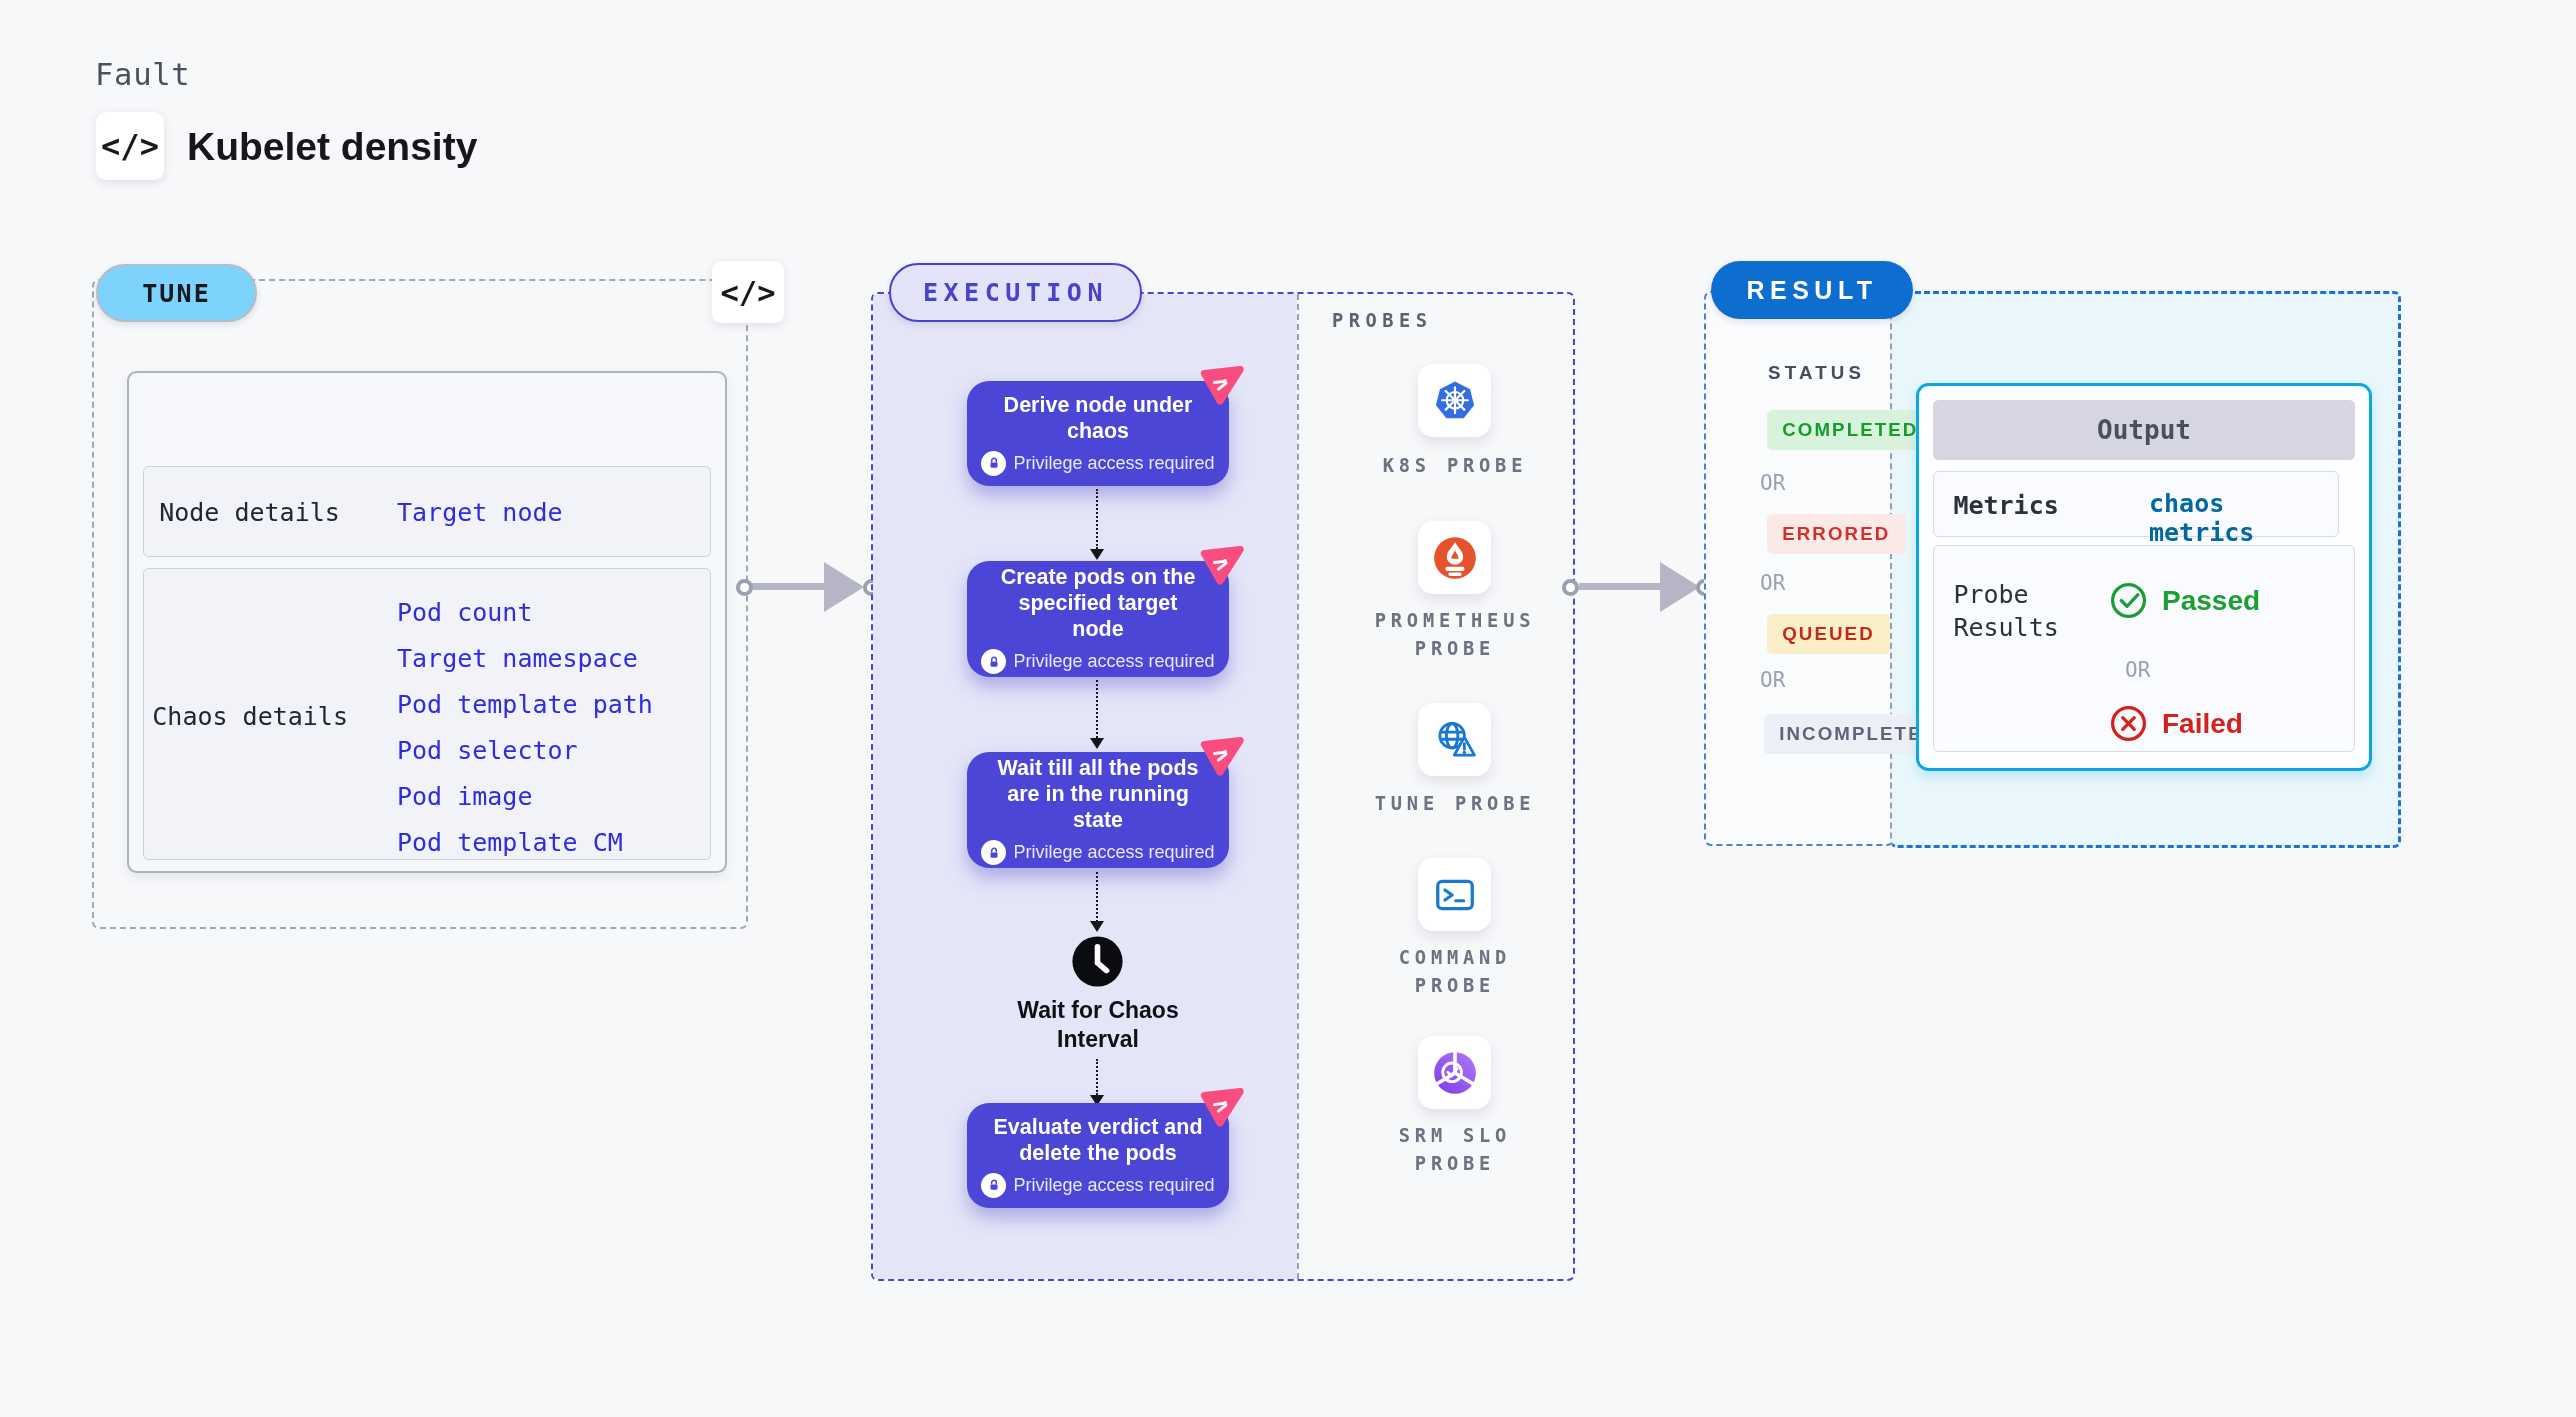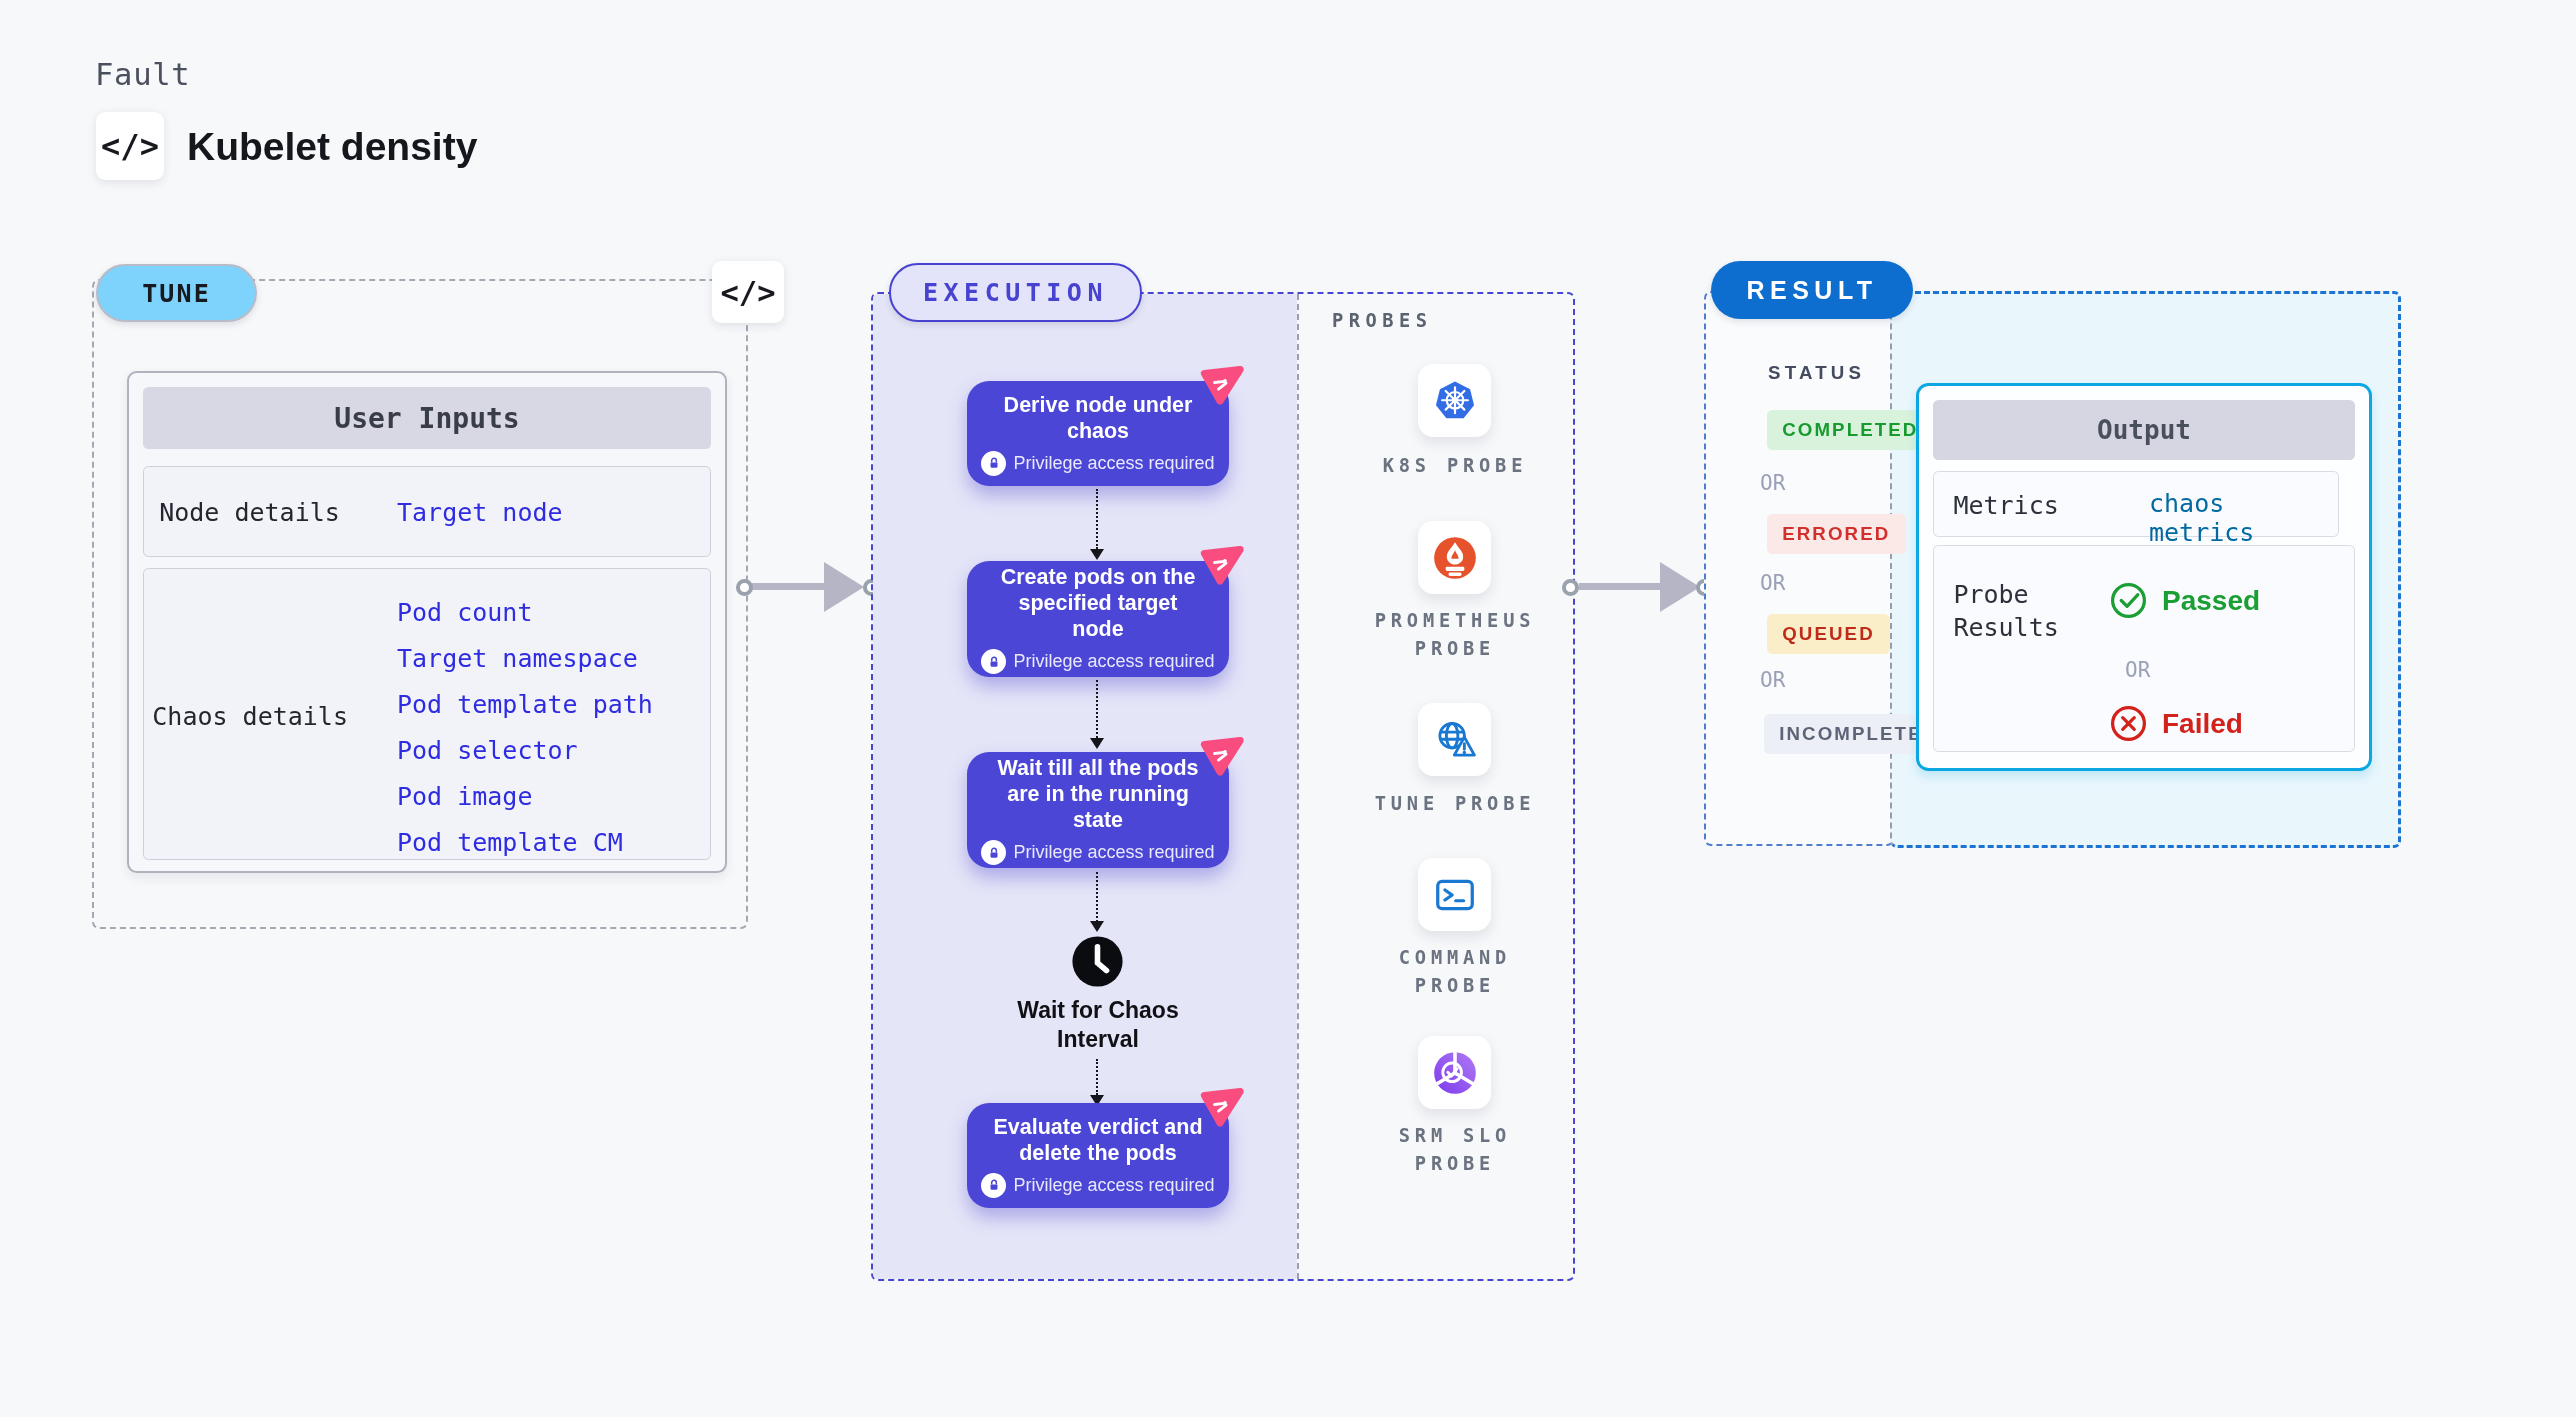--- a/index.html
+++ b/index.html
@@ -97,21 +97,20 @@
     </div>
   <div class="abs page-title" style="left:187px;top:125px;">Kubelet density</div>
 
   <div class="abs tune-box" style="left:92px;top:279px;width:652px;height:646px;"></div>
   <div class="abs pill pill-tune" style="left:96px;top:264px;width:157px;height:54px;">TUNE</div>
   <div class="abs code-chip" style="left:712px;top:261px;width:72px;height:62px;font-size:30.5px;">
       <span>&lt;/&gt;</span>
     </div>
 
   <div class="abs ui-card" style="left:127px;top:371px;width:596px;height:498px;">
-    <div class="abs ui-header" style="left:14px;top:14px;right:14px;height:62px;">User Inputs</div>
 
     <div class="abs ui-row" style="left:14px;top:93px;right:14px;height:89px;">
       <div class="abs ui-label" style="left:15.2px;top:30.5px;">Node details</div>
       <div class="abs ui-link" style="left:253px;top:30.5px;">Target node</div>
     </div>
 
     <div class="abs ui-row" style="left:14px;top:195px;right:14px;height:290px;">
       <div class="abs ui-label" style="left:8.3px;top:133px;">Chaos details</div>
       <div class="abs" style="left:253px;top:21px;line-height:46px;">
         <div class="ui-link">Pod count</div>
@@ -319,21 +318,21 @@
   <div class="abs or-label" style="left:1760px;top:471px;">OR</div>
   <div class="abs chip chip-errored" style="left:1767px;top:514px;">ERRORED</div>
   <div class="abs or-label" style="left:1760px;top:571px;">OR</div>
   <div class="abs chip chip-queued" style="left:1767px;top:614px;">QUEUED</div>
   <div class="abs or-label" style="left:1760px;top:668px;">OR</div>
   <div class="abs chip chip-incompleted" style="left:1764px;top:714px;">INCOMPLETED</div>
 
   <div class="abs output-card" style="left:1916px;top:383px;width:450px;height:382px;">
     <div class="abs output-header" style="left:14px;top:14px;right:14px;height:60px;">Output</div>
 
-    <div class="abs output-row" style="left:14px;top:85px;right:30px;height:64px;">
+    <div class="abs output-row" style="left:14px;top:85px;right:30px;height:64px;font-weight:bold;">
       <div class="abs output-label" style="left:19.4px;top:16.6px;">Metrics</div>
       <div class="abs output-link" style="left:215px;top:16.6px;">chaos metrics</div>
     </div>
 
     <div class="abs output-row" style="left:14px;top:159px;right:14px;height:205px;">
       <div class="abs output-label" style="left:19.4px;top:32px;width:145px;">Probe Results</div>
 
       <div class="abs" style="left:175px;top:35px;display:flex;align-items:center;gap:14px;">
         <svg width="39" height="39" viewBox="0 0 54 54">
             <circle cx="27" cy="27" r="22" fill="none" stroke="#1b9e33" stroke-width="4.5"></circle>

